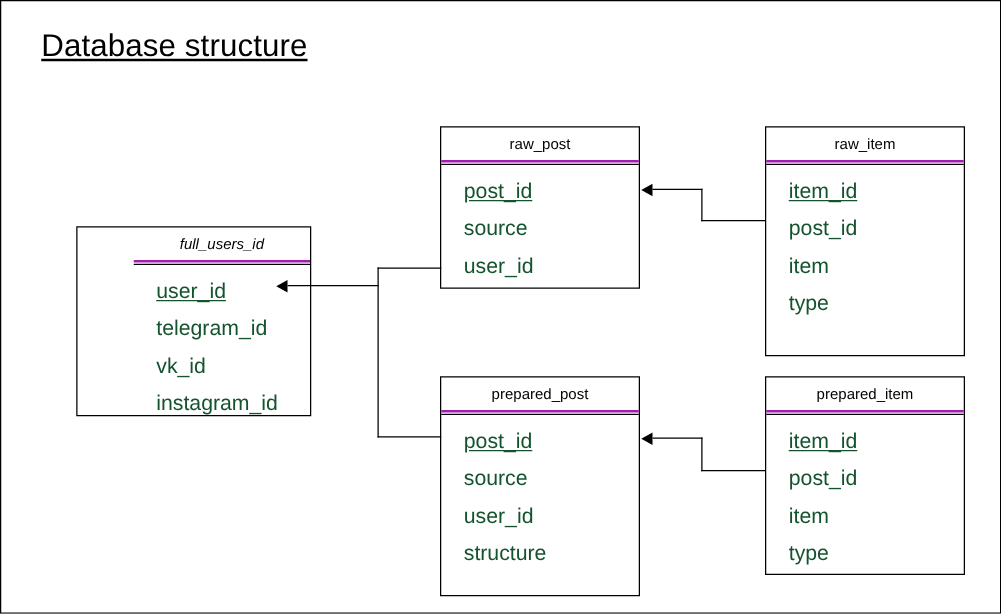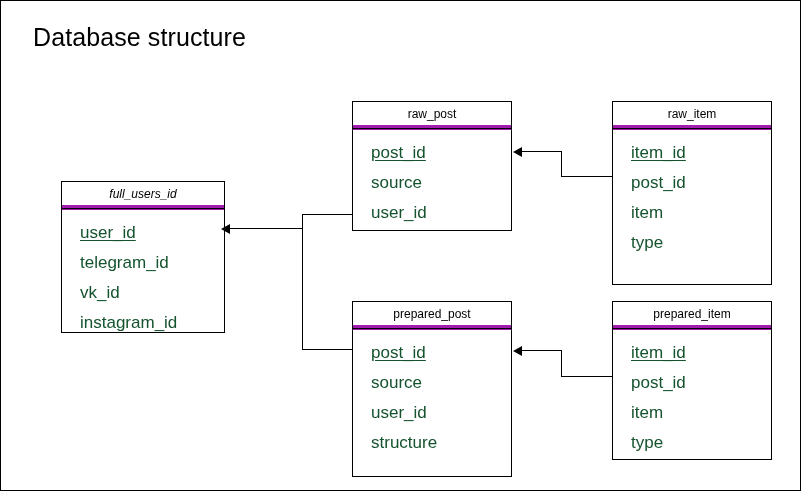--- a/index.html
+++ b/index.html
@@ -24,33 +24,34 @@
   #diagram-title {
     position: absolute;
     left: 32px;
     top: 20px;
     font-size: 25px;
     line-height: 32px;
     color: #000000;
     font-weight: 400;
     letter-spacing: 0.1px;
     white-space: nowrap;
+    text-decoration: underline;
   }
   
   .entity {
     position: absolute;
     box-sizing: border-box;
     border: 1px solid #000000;
     background: #ffffff;
   }
   .entity-header {
     position: relative;
     height: 28px;
     box-sizing: border-box;
-    border-bottom: 5px solid #a21caf;
+    border-bottom: 2px solid #a21caf;
     display: flex;
     align-items: center;
     justify-content: center;
   }
   
   .entity-header::after {
     content: "";
     position: absolute;
     left: 0;
     right: 0;
@@ -103,21 +104,21 @@
     border-right: 9px solid #000000;
   }
 </style>
 </head>
 <body>
 
 <div id="canvas">
 
   <div id="diagram-title">Database structure</div>
 
-  <div class="entity italic-title" style="left:60px; top:180px; width:164px; height:152px;">
+  <div class="entity italic-title" style="left:60px; top:180px; width:188px; height:152px;padding-left:45px;">
     <div class="entity-header">
       <div class="entity-title">full_users_id</div>
     </div>
     <div class="entity-body">
       <div class="field pk"><span>user_id</span></div>
       <div class="field"><span>telegram_id</span></div>
       <div class="field"><span>vk_id</span></div>
       <div class="field"><span>instagram_id</span></div>
     </div>
   </div>

